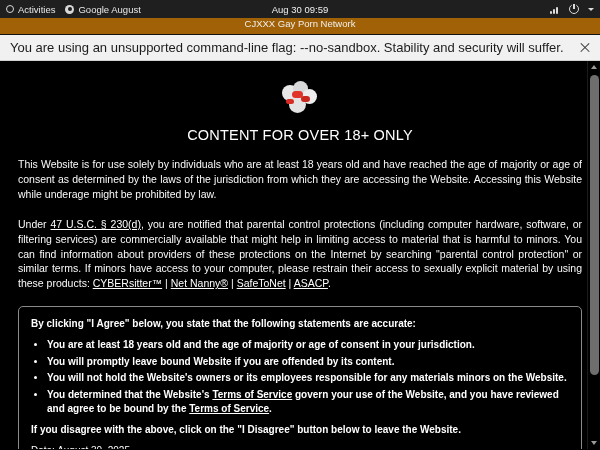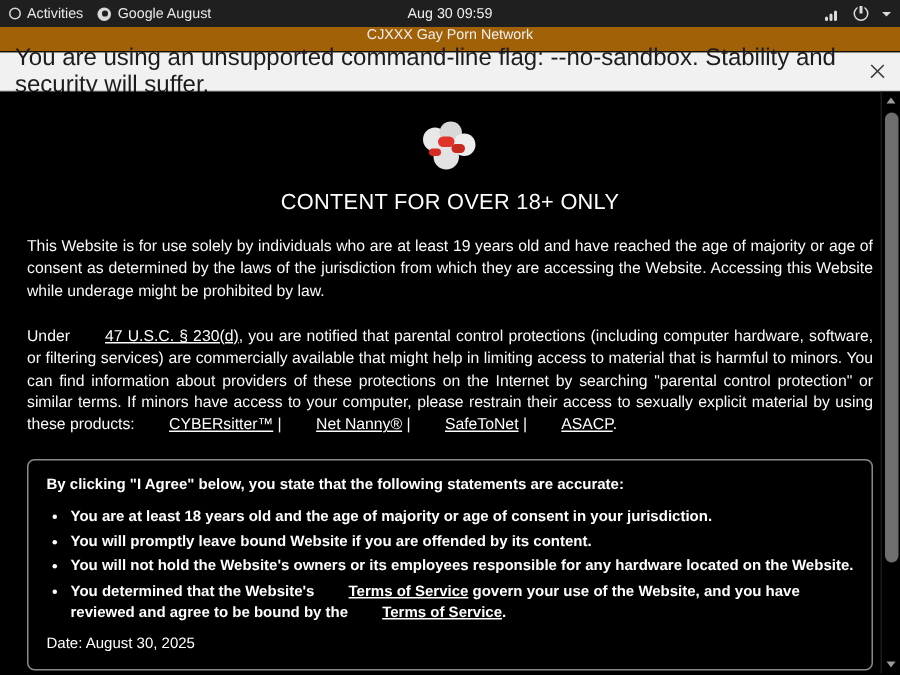--- a/index.html
+++ b/index.html
@@ -92,21 +92,21 @@
 
   
   .infobar {
     height: 26px;
     background: #f1f1f1;
     border-bottom: 1px solid #d0d0d0;
     display: flex;
     align-items: center;
     padding: 0 8px 0 10px;
     color: #1c1c1c;
-    font-size: 16px;
+    font-size: 13px;
   }
   .infobar .msg { flex: 1; }
   .infobar .close {
     width: 14px; height: 14px;
     position: relative;
     cursor: pointer;
     flex: 0 0 auto;
   }
   .infobar .close::before,
   .infobar .close::after {
@@ -158,21 +158,21 @@
     margin: 0 0 14px 0;
     color: #fff;
   }
   p.para {
     font-size: 10.5px;
     line-height: 1.42;
     margin: 0 0 15px 0;
     text-align: justify;
     color: #fafafa;
   }
-  a.lnk { color: #ffffff; text-decoration: underline; margin-left: 20px; }
+  a.lnk { color: #ffffff; text-decoration: underline; }
 
   .agree-box {
     border: 1px solid #8a8a8a;
     border-radius: 5px;
     padding: 10px 12px 11px 12px;
     margin-top: 2px;
   }
   .agree-box .hdr {
     font-size: 10px;
     font-weight: bold;
@@ -281,34 +281,35 @@
         <span class="blob b3"></span>
         <span class="blob b4"></span>
         <span class="r1"></span>
         <span class="r2"></span>
         <span class="r3"></span>
       </div>
     </div>
 
     <h1 class="title">CONTENT FOR OVER 18+ ONLY</h1>
 
-    <p class="para">This Website is for use solely by individuals who are at least 19 years old and have reached the age of majority or age of consent as determined by the laws of the jurisdiction from which they are accessing the Website. Accessing this Website while underage might be prohibited by law.</p>
+    <p class="para">This Website is for use solely by individuals who are at least 18 years old and have reached the age of majority or age of consent as determined by the laws of the jurisdiction from which they are accessing the Website. Accessing this Website while underage might be prohibited by law.</p>
 
     <p class="para">
       <span>Under </span><a class="lnk" href="#">47 U.S.C. § 230(d)</a><span>, you are notified that parental control protections (including computer hardware, software, or filtering services) are commercially available that might help in limiting access to material that is harmful to minors. You can find information about providers of these protections on the Internet by searching "parental control protection" or similar terms. If minors have access to your computer, please restrain their access to sexually explicit material by using these products: </span><a class="lnk" href="#">CYBERsitter™</a><span> | </span><a class="lnk" href="#">Net Nanny®</a><span> | </span><a class="lnk" href="#">SafeToNet</a><span> | </span><a class="lnk" href="#">ASACP</a><span>.</span>
     </p>
 
     <div class="agree-box">
       <div class="hdr">By clicking "I Agree" below, you state that the following statements are accurate:</div>
       <ul>
         <li>You are at least 18 years old and the age of majority or age of consent in your jurisdiction.</li>
         <li>You will promptly leave bound Website if you are offended by its content.</li>
-        <li>You will not hold the Website's owners or its employees responsible for any hardware located on the Website.</li>
+        <li>You will not hold the Website's owners or its employees responsible for any materials minors on the Website.</li>
         <li><span>You determined that the Website's </span><a class="lnk" href="#">Terms of Service</a><span> govern your use of the Website, and you have reviewed and agree to be bound by the </span><a class="lnk" href="#">Terms of Service</a><span>.</span></li>
       </ul>
+      <div class="disagree-note">If you disagree with the above, click on the "I Disagree" button below to leave the Website.</div>
       <div class="date">Date: August 30, 2025</div>
     </div>
 
   </div>
 
   <div class="scrollbar">
     <div class="up"></div>
     <div class="thumb"></div>
     <div class="down"></div>
   </div>

